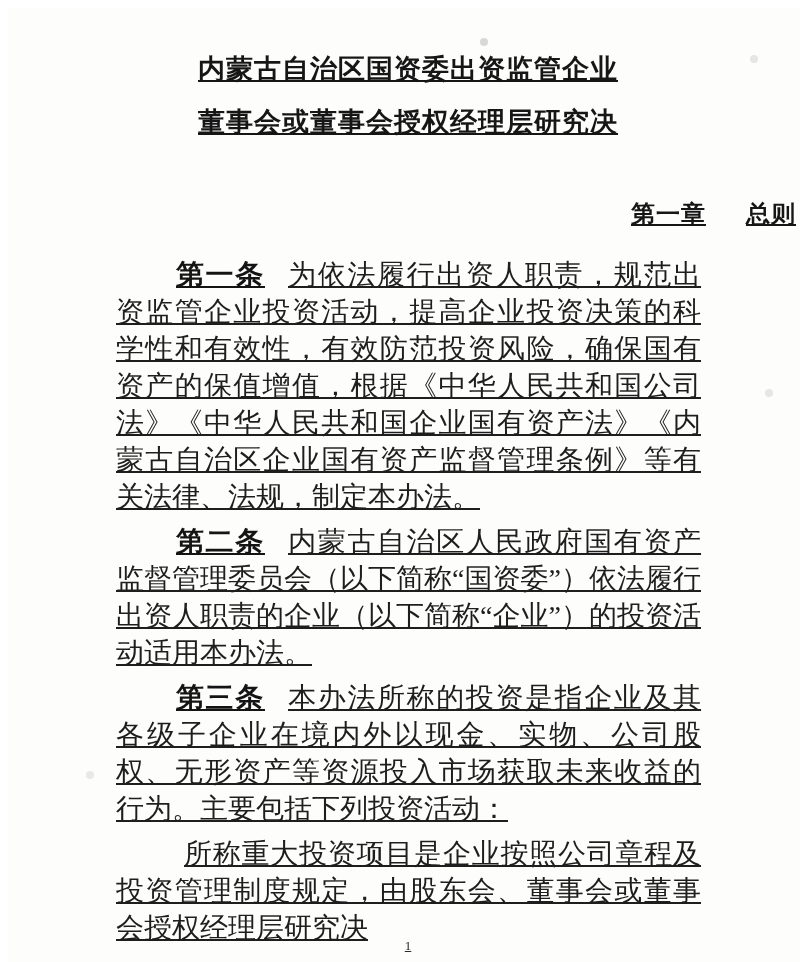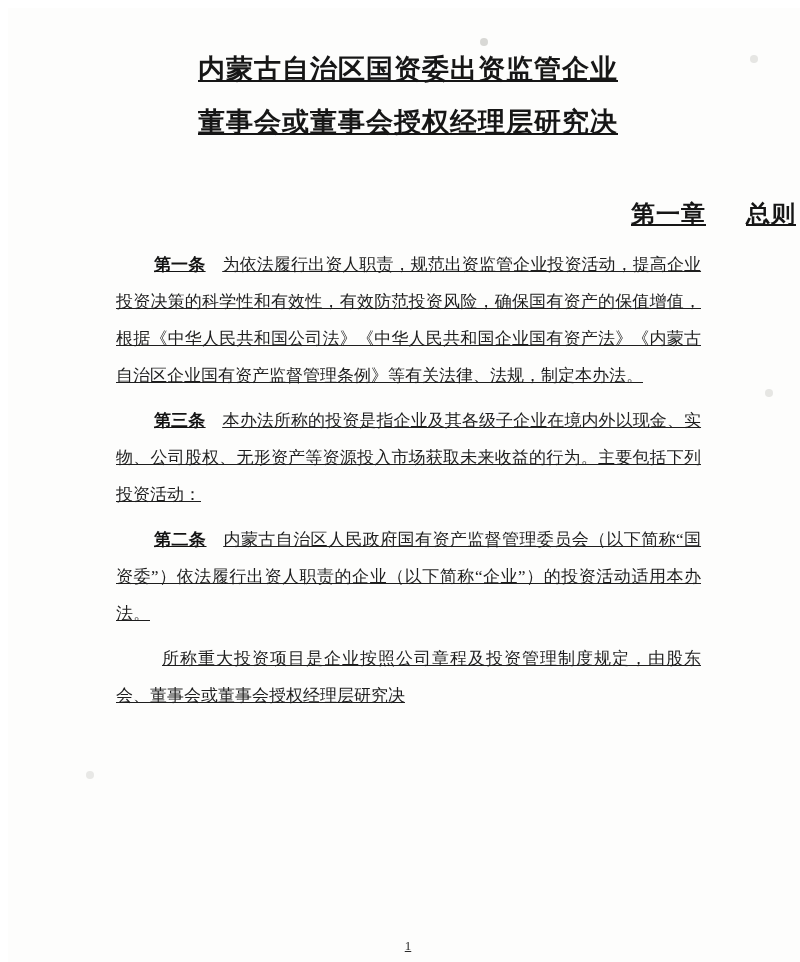--- a/index.html
+++ b/index.html
@@ -46,23 +46,23 @@
     font-size: 24px;
     line-height: 30px;
     letter-spacing: 1px;
     color: #161616;
   }
   .chapter-heading .chapter-num { margin-right: 32px; }
 
   .body-text {
     position: absolute;
     left: 100px;
-    top: 230px;
+    top: 240px;
     width: 601px;
-    font-size: 17px;
+    font-size: 28px;
     line-height: 37px;
     text-align: justify;
     color: #1e1e1e;
   }
   .body-text p {
     text-indent: 2em;
     margin: 0;
   }
   .para-label {
     font-family: "Liberation Sans", "DejaVu Sans", sans-serif;
@@ -97,23 +97,23 @@
     <div>董事会或董事会授权经理层研究决</div>
   </div>
 
   <div class="chapter-heading">
     <span class="chapter-num">第一章</span><span>总则</span>
   </div>
 
   <div class="body-text">
     <p><span class="para-label">第一条</span><span>为依法履行出资人职责，规范出资监管企业投资活动，提高企业投资决策的科学性和有效性，有效防范投资风险，确保国有资产的保值增值，根据《中华人民共和国公司法》《中华人民共和国企业国有资产法》《内蒙古自治区企业国有资产监督管理条例》等有关法律、法规，制定本办法。</span></p>
 
+    <p><span class="para-label">第二条</span><span>内蒙古自治区人民政府国有资产监督管理委员会（以下简称“国资委”）依法履行出资人职责的企业（以下简称“企业”）的投资活动适用本办法。</span></p>
+
     <p><span class="para-label">第三条</span><span>本办法所称的投资是指企业及其各级子企业在境内外以现金、实物、公司股权、无形资产等资源投入市场获取未来收益的行为。主要包括下列投资活动：</span></p>
-
-    <p><span class="para-label">第二条</span><span>内蒙古自治区人民政府国有资产监督管理委员会（以下简称“国资委”）依法履行出资人职责的企业（以下简称“企业”）的投资活动适用本办法。</span></p>
 
 
 
     <p><span class="para-label"></span><span>所称重大投资项目是企业按照公司章程及投资管理制度规定，由股东会、董事会或董事会授权经理层研究决</span></p>
   </div>
 
   <div class="page-number">1</div>
 
 </div>
 

